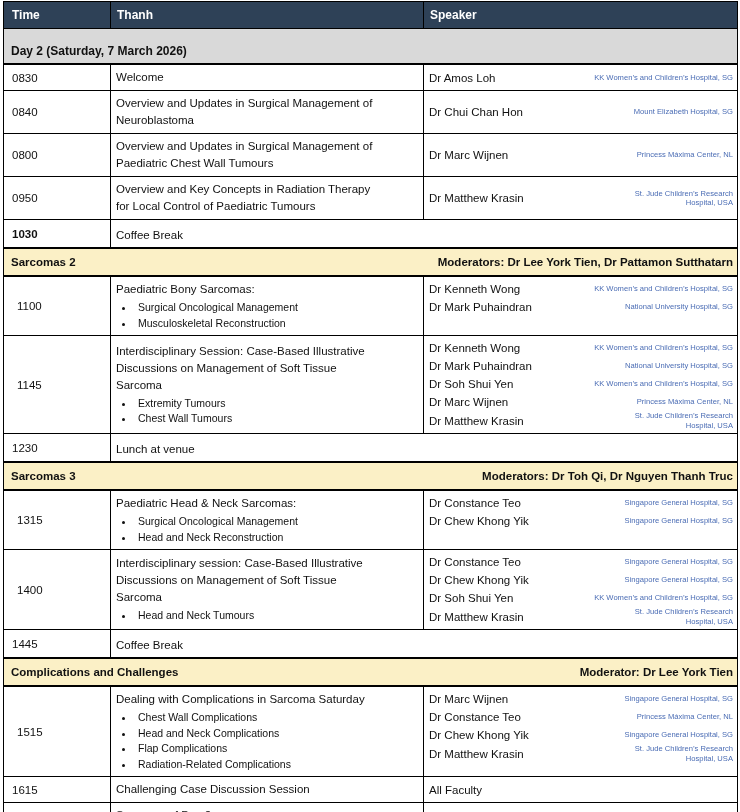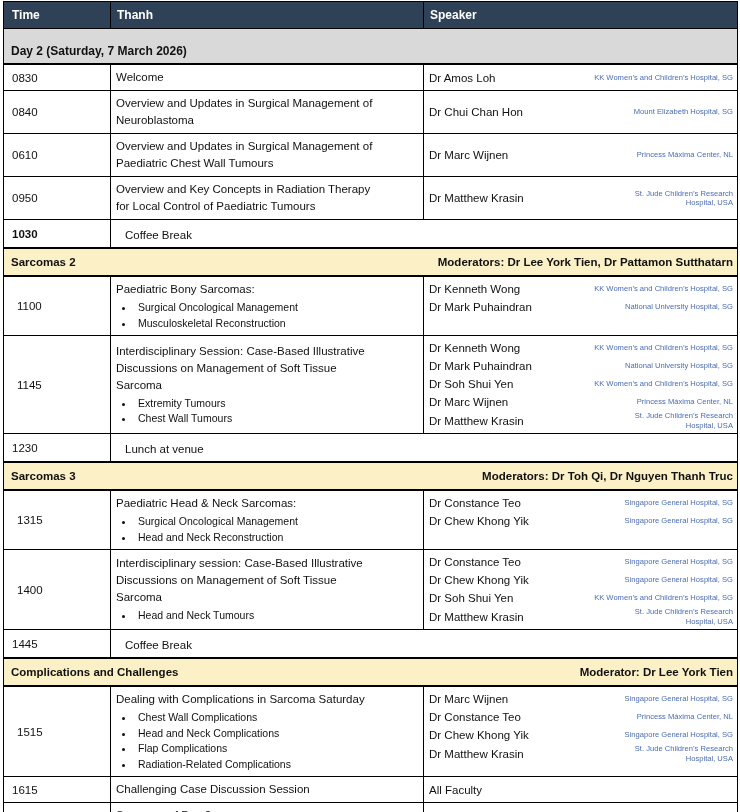--- a/index.html
+++ b/index.html
@@ -81,21 +81,21 @@
   .spk-aff {
     flex: 1;
     font-size: 7.6px;
     line-height: 9.5px;
     color: var(--aff-blue, #4a6cb4);
     text-align: right;
     white-space: pre-line;
   }
 
   tr.break td { height: 21px; margin-top: 12px; }
-  td.break-merged { padding: 3px 6px 3px 14px; }
+  td.break-merged { padding: 3px 6px 3px 5px; }
   .break-label { font-size: 11.5px; }
 
   tr.section td {
     background: var(--section-bg, #fbf0c6);
     border-top: 2px solid #000;
     border-bottom: 2px solid #000;
     height: 22px;
     padding: 2px 4px 2px 7px;
   }
   .section-flex {
@@ -150,21 +150,21 @@
 Neuroblastoma</div>
           </td>
           <td class="speaker single">
             <div class="spk-line">
               <span class="spk-name">Dr Chui Chan Hon</span>
               <span class="spk-aff">Mount Elizabeth Hospital, SG</span>
             </div>
           </td>
         </tr>
         <tr class="session">
-          <td class="time">0610</td>
+          <td class="time">0800</td>
           <td class="agenda">
             <div class="agenda-title">Overview and Updates in Surgical Management of
 Paediatric Chest Wall Tumours</div>
           </td>
           <td class="speaker single">
             <div class="spk-line">
               <span class="spk-name">Dr Marc Wijnen</span>
               <span class="spk-aff">Princess Máxima Center, NL</span>
             </div>
           </td>

